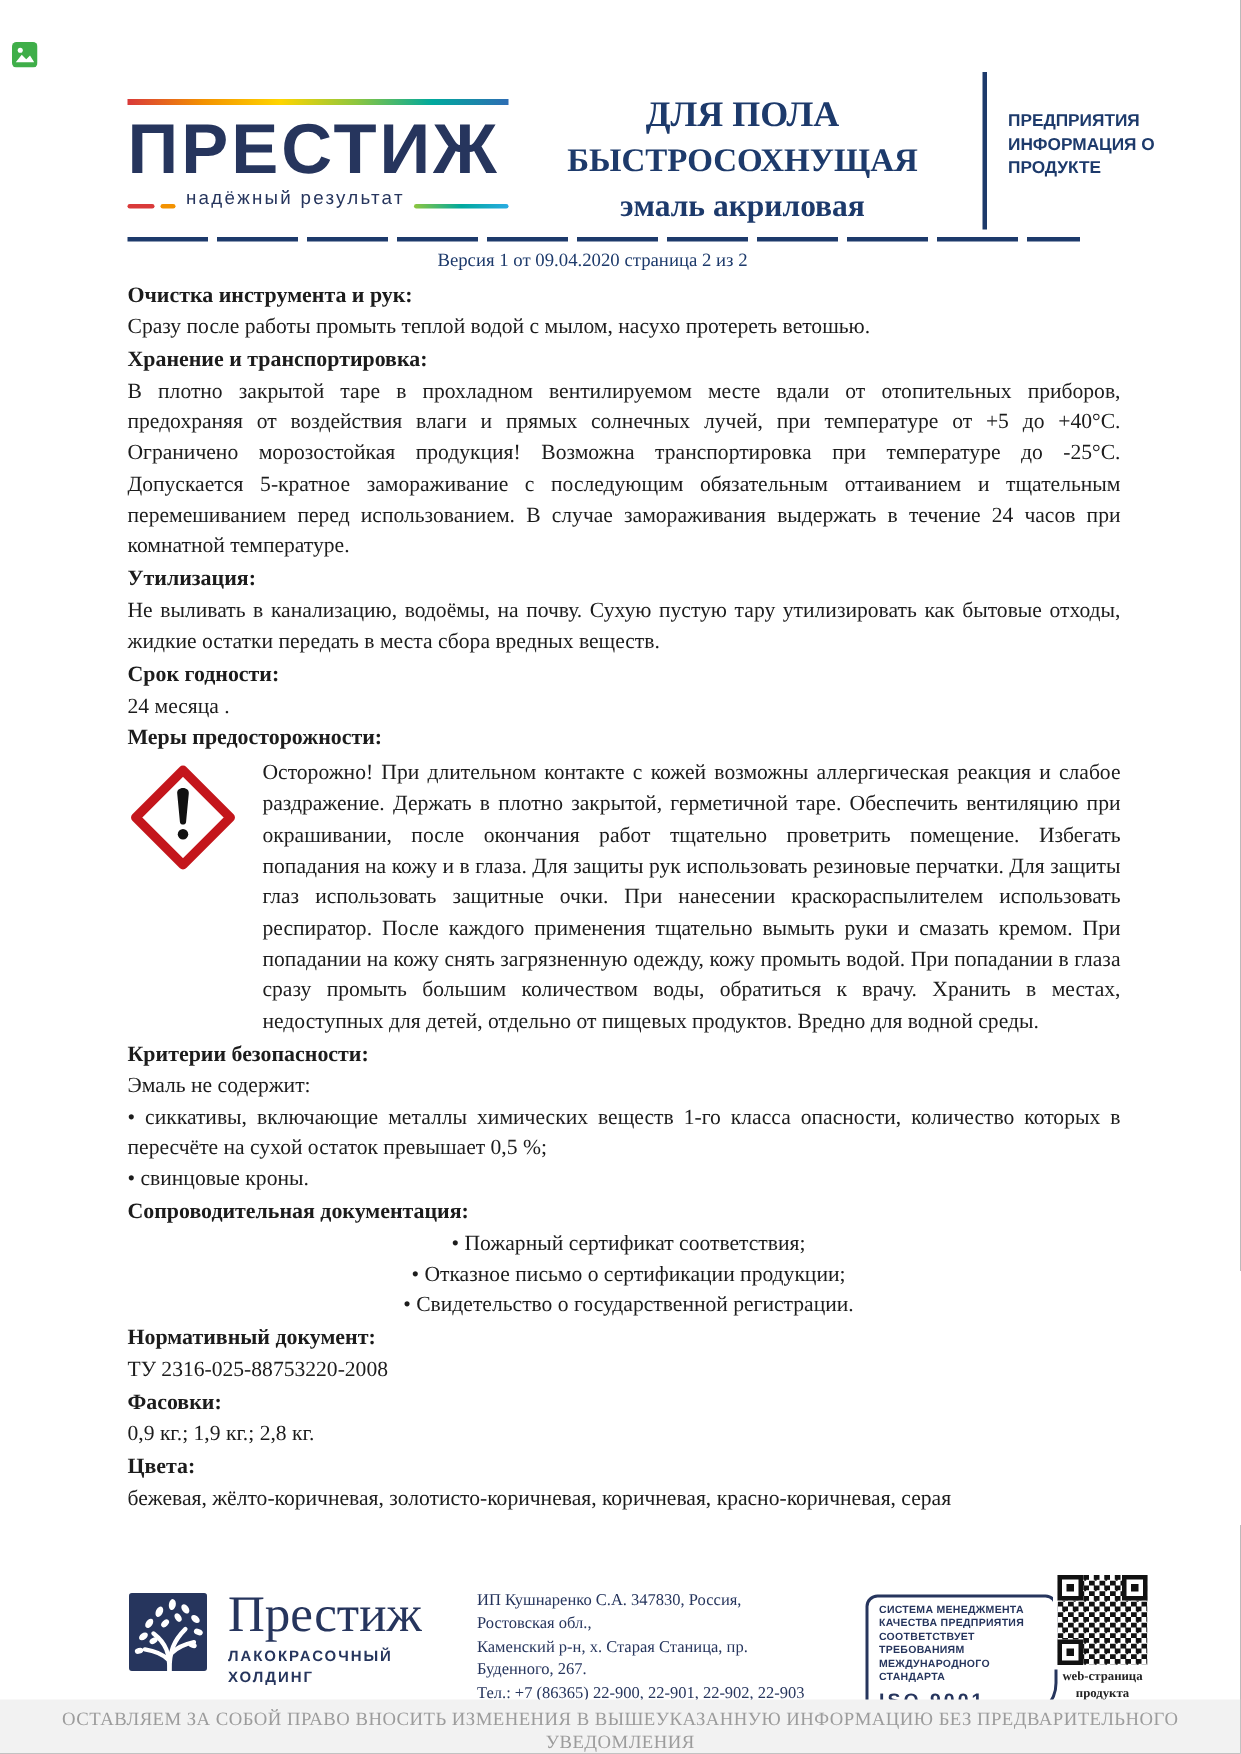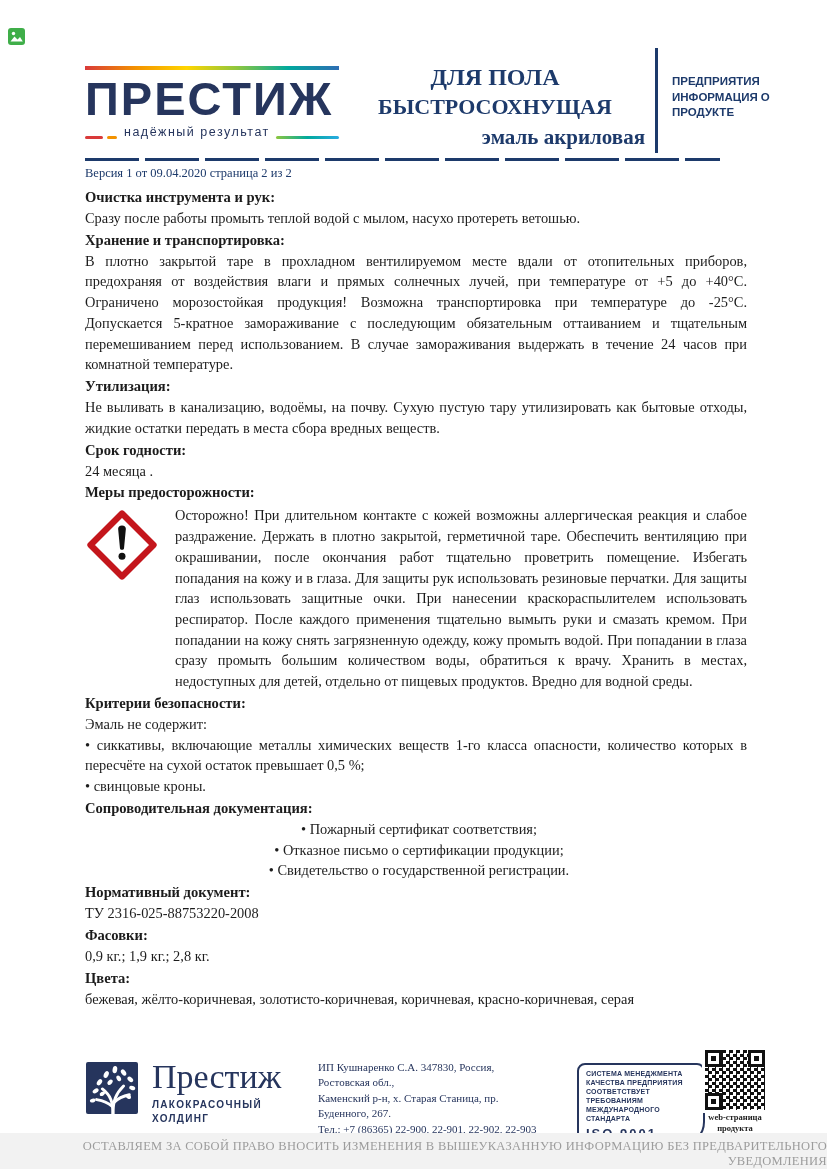--- a/index.html
+++ b/index.html
@@ -20,30 +20,30 @@
   .logo .dash.red{width:18px;background:#d93a3a;}
   .logo .dash.org{width:10px;background:#f39200;}
   .logo .tagline{font-family:"Liberation Sans","DejaVu Sans",sans-serif;font-size:12.5px;
     color:#26355d;letter-spacing:1.5px;margin:0 6px 0 3px;white-space:nowrap;}
   .logo .grad-right{flex:1;height:3px;border-radius:2px;
     background:linear-gradient(90deg,#8dc63f,#00a99d,#29abe2);}
 
   .title-block{position:absolute;left:345px;top:62px;width:300px;text-align:center;color:#1d3a6b;}
   .title-block .t1{font-size:24px;font-weight:700;line-height:1.3;}
   .title-block .t2{font-size:22px;font-weight:700;line-height:1.3;}
-  .title-block .t3{font-size:21px;font-weight:700;line-height:1.5;text-align:right;}
+  .title-block .t3{font-size:21px;font-weight:700;line-height:1.5;}
 
   .vdivider{position:absolute;left:655px;top:48px;width:3px;height:105px;background:#1d3a6b;}
   .doc-type{position:absolute;left:672px;top:74px;width:140px;
     font-family:"Liberation Sans","DejaVu Sans",sans-serif;font-weight:700;font-size:11.5px;
     line-height:1.35;color:#1d3a6b;}
 
   .hrule{position:absolute;left:85px;top:158px;width:635px;height:3px;
     background:repeating-linear-gradient(90deg,#1d3a6b 0 54px,rgba(29,58,107,0) 54px 60px);}
-  .version{position:absolute;left:85px;top:166px;width:620px;text-align:left;
+  .version{position:absolute;left:85px;top:166px;width:620px;text-align:center;
     font-size:12.5px;color:#1d3a6b;}
 
   
   .body{position:absolute;left:85px;top:186px;width:662px;font-size:14.4px;line-height:1.44;color:#1c1c1c;}
   .h{font-size:14.6px;font-weight:700;margin:1px 0 0 0;}
   .p{margin:0 0 0 0;text-align:justify;}
   .p.nj{text-align:left;}
   .warn{position:relative;min-height:152px;margin-top:2px;}
   .warn-icon{position:absolute;left:2px;top:5px;width:70px;height:70px;}
   .warn .p{margin-left:90px;}
@@ -64,21 +64,21 @@
   .iso-badge .iso{font-size:13px;font-weight:700;letter-spacing:2px;margin-top:2px;}
   .qr{position:absolute;left:705px;top:1050px;width:60px;height:60px;background:
     repeating-conic-gradient(#111 0 25%,#fff 0 50%);background-size:7px 7px;outline:3px solid #fff;}
   .finder{position:absolute;width:17px;height:17px;border:3px solid #111;background:#fff;box-sizing:border-box;}
   .finder b{position:absolute;left:3px;top:3px;width:5px;height:5px;background:#111;display:block;}
   .finder.tl{left:0;top:0;} .finder.tr{right:0;top:0;} .finder.bl{left:0;bottom:0;}
   .qr-caption{position:absolute;left:693px;top:1112px;width:84px;text-align:center;
     font-size:8.5px;font-weight:700;line-height:1.25;color:#222;}
 
   .bottom-strip{position:absolute;left:0;top:1133px;width:827px;height:36px;background:#f2f2f2;}
-  .bottom-note{position:absolute;left:0;top:1139px;width:827px;text-align:right;
+  .bottom-note{position:absolute;left:0;top:1139px;width:827px;text-align:center;
     font-size:12.5px;color:#9c9c9c;letter-spacing:.3px;}
 </style>
 </head>
 <body>
 
 <div id="page">
 
   <svg class="img-ph" viewBox="0 0 17 17">
     <rect x="0" y="0" width="17" height="17" rx="3" fill="#3fae49"></rect>
     <circle cx="5.5" cy="5.5" r="1.7" fill="#ffffff"></circle>

